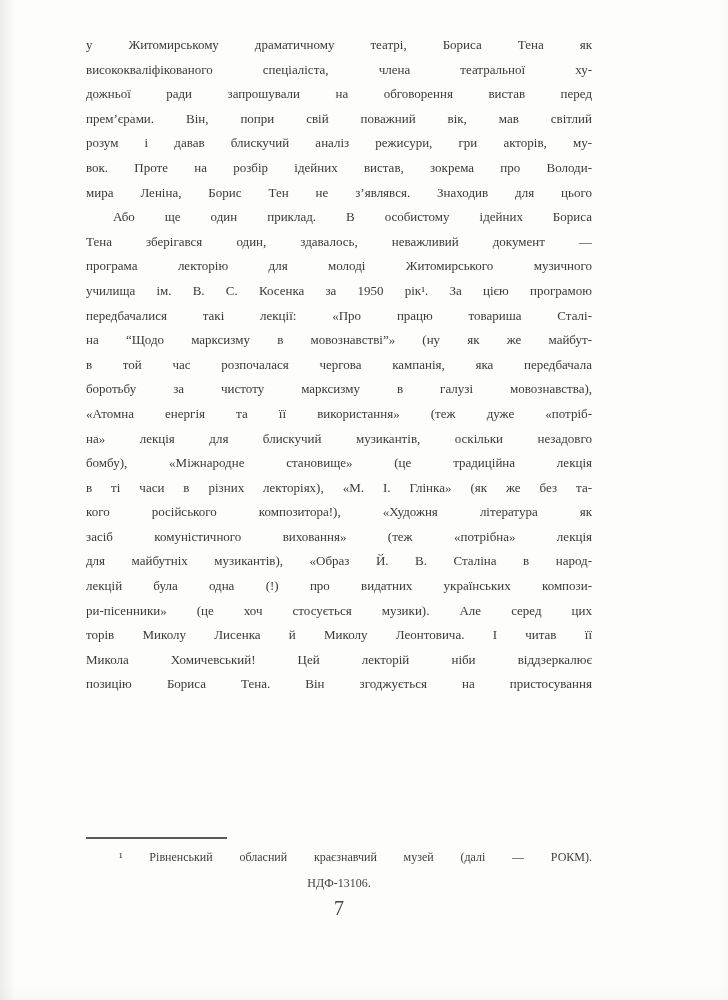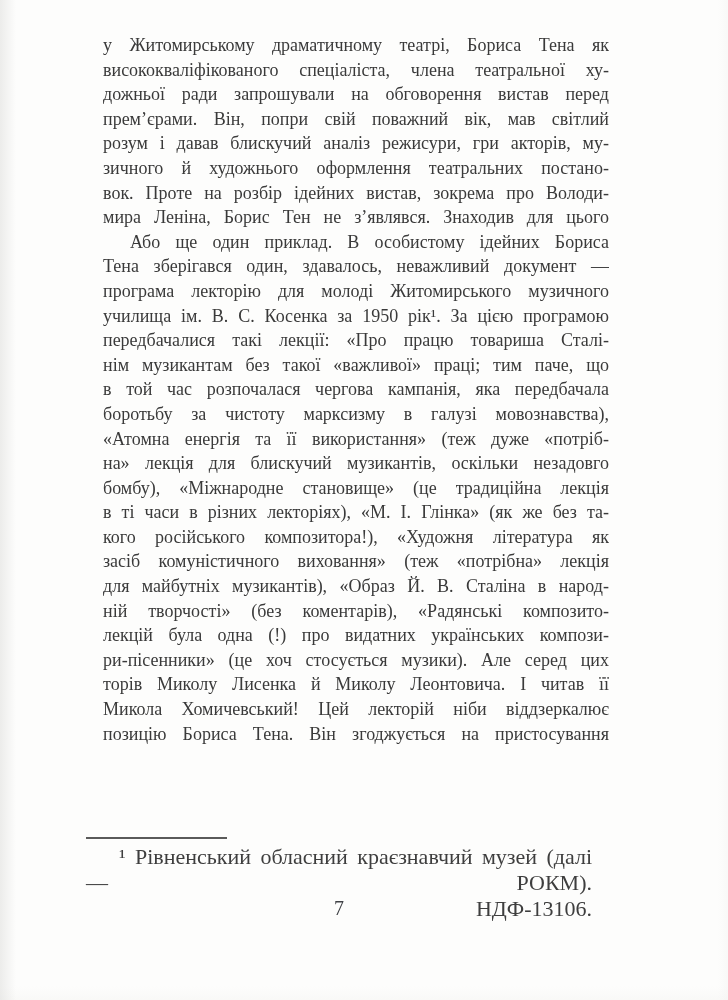--- a/index.html
+++ b/index.html
@@ -22,22 +22,21 @@
       linear-gradient(to left, rgba(240,240,238,0.35) 0px, rgba(253,253,252,0) 10px),
       linear-gradient(to top, rgba(242,242,240,0.4) 0px, rgba(253,253,252,0) 14px),
       #fdfdfc;
   }
   .body-text {
     position: absolute;
     left: 86px;
     top: 33px;
     width: 506px;
     color: #3a3a3a;
-    font-size: 18px;
-    margin-left: 17px;
+    font-size: 13px;
   }
   .line {
     height: 24.6px;
     line-height: 24.6px;
     text-align: justify;
     text-align-last: justify;
     overflow: hidden;
     white-space: normal;
   }
   .line.flush {
@@ -45,31 +44,31 @@
   }
   .line.indent {
     text-indent: 27px;
   }
   .footnote {
     position: absolute;
     left: 86px;
     top: 837px;
     width: 506px;
     color: #3e3e3e;
-    font-size: 22px;
+    font-size: 12px;
   }
   .footnote-rule {
     width: 141px;
     height: 0;
     border-top: 2px solid #5a5a5a;
     margin-bottom: 5px;
   }
   .fn-line {
     line-height: 26px;
-    text-align: right;
+    text-align: center;
   }
   .fn-line.first {
     text-indent: 33px;
     text-align: justify;
     text-align-last: justify;
   }
   .page-number {
     position: absolute;
     left: 86px;
     top: 896px;
@@ -84,39 +83,37 @@
 <body>
 
 <div class="page">
 
   <div class="body-text">
     <div class="line">у Житомирському драматичному театрі, Бориса Тена як</div>
     <div class="line">висококваліфікованого спеціаліста, члена театральної ху-</div>
     <div class="line">дожньої ради запрошували на обговорення вистав перед</div>
     <div class="line">прем’єрами. Він, попри свій поважний вік, мав світлий</div>
     <div class="line">розум і давав блискучий аналіз режисури, гри акторів, му-</div>
-    <div class="line">зичного й художнього оформлення театральних постано-</div>
     <div class="line">вок. Проте на розбір ідейних вистав, зокрема про Володи-</div>
     <div class="line">мира Леніна, Борис Тен не з’являвся. Знаходив для цього</div>
     <div class="line indent">Або ще один приклад. В особистому ідейних Бориса</div>
     <div class="line">Тена зберігався один, здавалось, неважливий документ —</div>
     <div class="line">програма лекторію для молоді Житомирського музичного</div>
     <div class="line">училища ім. В. С. Косенка за 1950 рік¹. За цією програмою</div>
     <div class="line">передбачалися такі лекції: «Про працю товариша Сталі-</div>
-    <div class="line">нім музикантам без такої «важливої» праці; тим паче, що</div>
+    <div class="line">на “Щодо марксизму в мовознавстві”» (ну як же майбут-</div>
     <div class="line">в той час розпочалася чергова кампанія, яка передбачала</div>
     <div class="line">боротьбу за чистоту марксизму в галузі мовознавства),</div>
     <div class="line">«Атомна енергія та її використання» (теж дуже «потріб-</div>
     <div class="line">на» лекція для блискучий музикантів, оскільки незадовго</div>
     <div class="line">бомбу), «Міжнародне становище» (це традиційна лекція</div>
     <div class="line">в ті часи в різних лекторіях), «М. І. Глінка» (як же без та-</div>
     <div class="line">кого російського композитора!), «Художня література як</div>
     <div class="line">засіб комуністичного виховання» (теж «потрібна» лекція</div>
     <div class="line">для майбутніх музикантів), «Образ Й. В. Сталіна в народ-</div>
-    <div class="line">ній творчості» (без коментарів), «Радянські композито-</div>
     <div class="line">лекцій була одна (!) про видатних українських компози-</div>
     <div class="line">ри-пісенники» (це хоч стосується музики). Але серед цих</div>
     <div class="line">торів Миколу Лисенка й Миколу Леонтовича. І читав її</div>
     <div class="line">Микола Хомичевський! Цей лекторій ніби віддзеркалює</div>
     <div class="line">позицію Бориса Тена. Він згоджується на пристосування</div>
   </div>
 
   <div class="footnote">
     <div class="footnote-rule"></div>
     <div class="fn-line first">¹ Рівненський обласний краєзнавчий музей (далі — РОКМ).</div>

